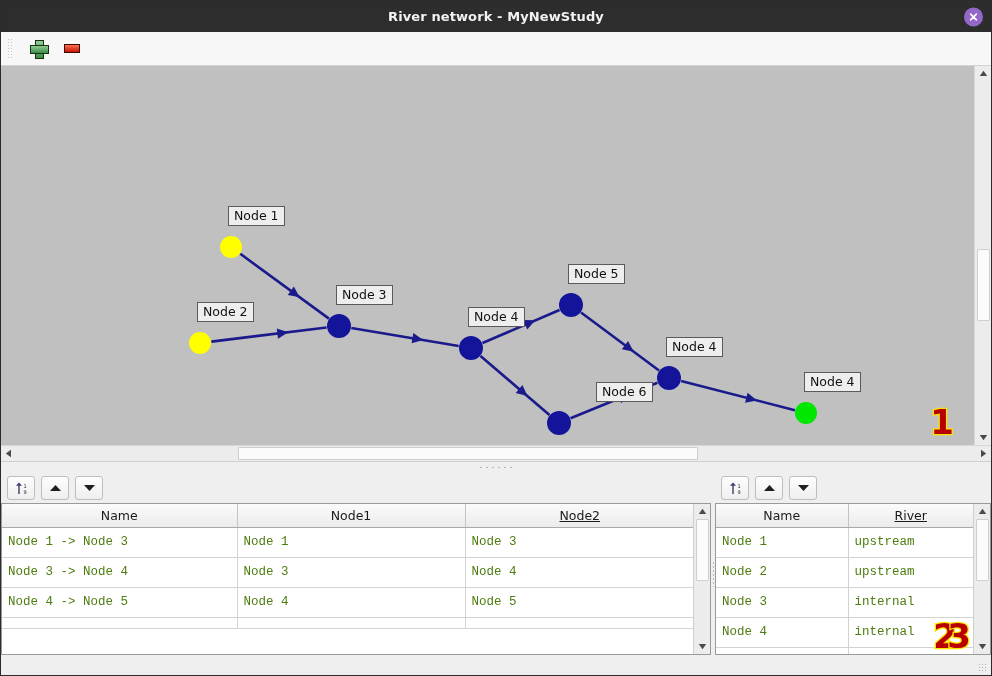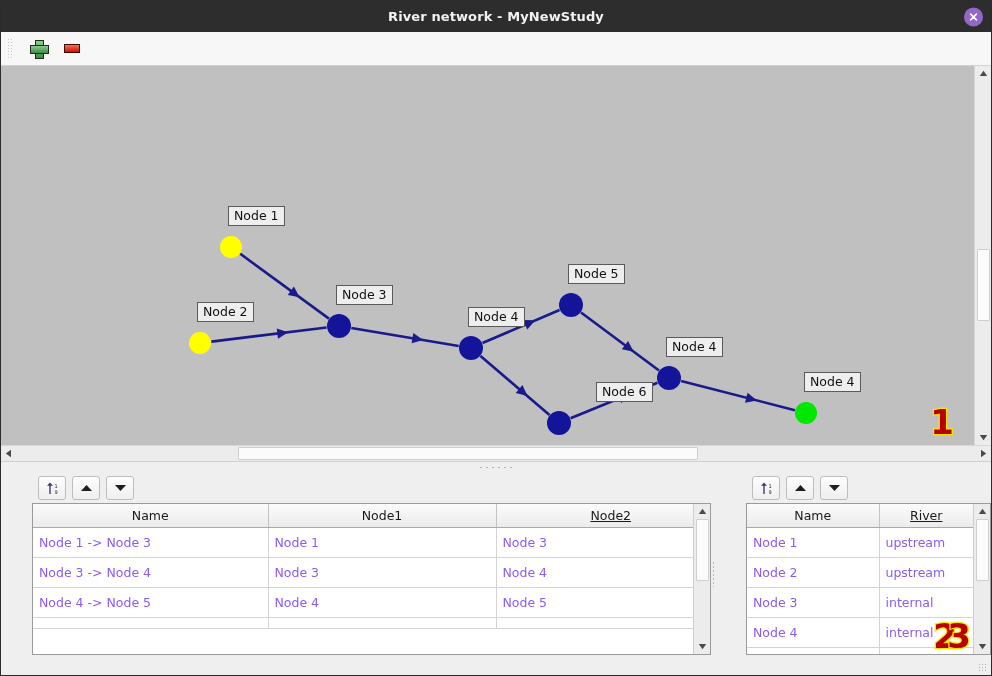--- a/index.html
+++ b/index.html
@@ -174,21 +174,20 @@
   .panes {
     flex: 1;
     display: flex;
     min-height: 0;
     background: #efefef;
   }
   .pane {
     display: flex; flex-direction: column;
     min-width: 0;
     background: #efefef;
-    padding-left: 31px;
   }
   .pane-left { flex: 0 0 710px; }
   .pane-sep {
     flex: 0 0 4px;
     background: #efefef;
     display: flex; align-items: center; justify-content: center;
     cursor: col-resize;
   }
   .pane-sep-grip {
     width: 3px; height: 26px;
@@ -237,24 +236,25 @@
     height: 23px;
     text-align: center;
     font-size: 12.5px;
   }
   table.grid th:last-child { border-right: none; text-decoration: underline; }
   table.grid td {
     border-right: 1px solid #d3d3d3;
     border-bottom: 1px solid #d3d3d3;
     height: 30px;
     padding: 0 6px;
-    color: #8b5cf6;
+    color: #4d7c0f;
     background: #fff;
     white-space: nowrap;
     overflow: hidden;
+    font-family: Liberation Mono, monospace;
   }
   table.grid td:last-child { border-right: none; }
   tr.partial td { height: 11px; }
 
   .pane-footer { height: 20px; min-height: 20px; background: #efefef; }
   .resize-grip {
     position: absolute; right: 3px; bottom: 2px;
     width: 10px; height: 10px;
     background-image: radial-gradient(#b0b0b0 1px, transparent 1px);
     background-size: 3px 3px;

